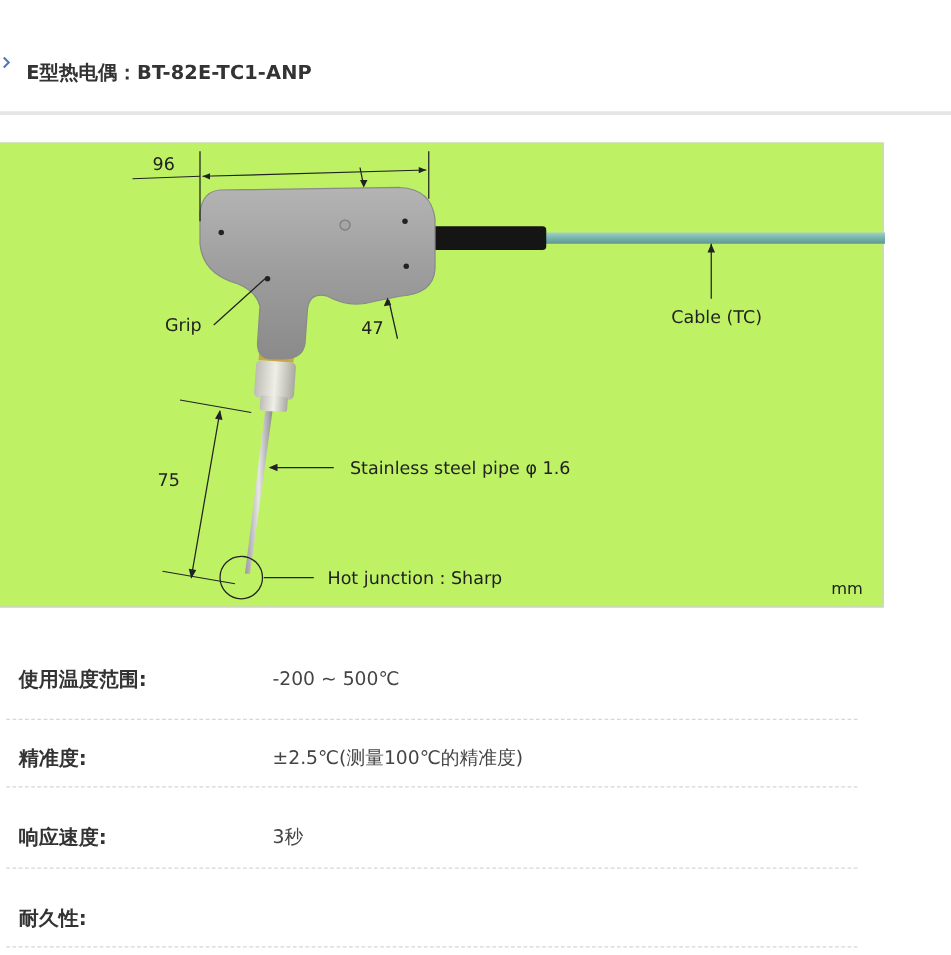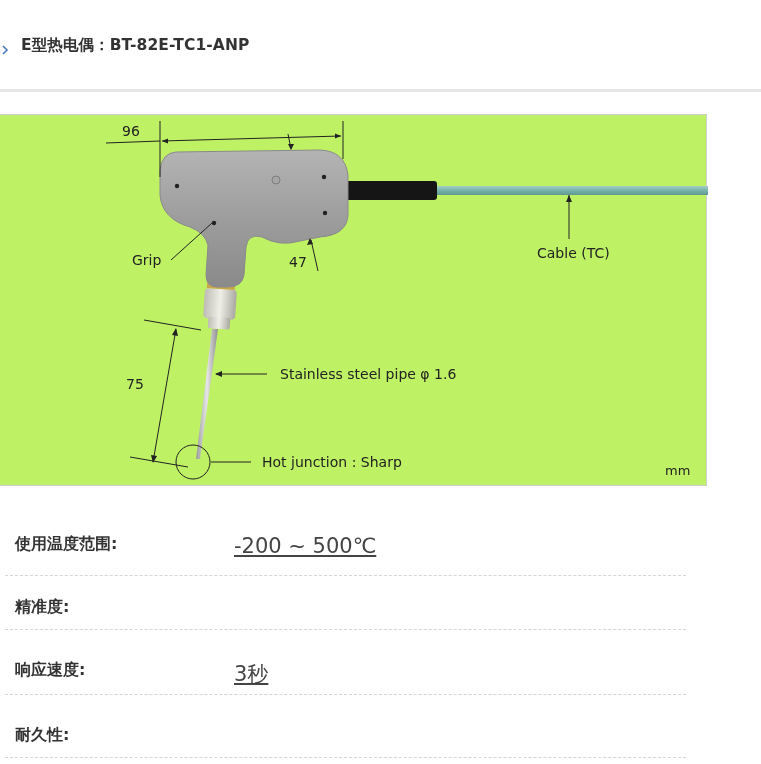--- a/index.html
+++ b/index.html
@@ -2,29 +2,29 @@
 <html><head>
 <meta charset="utf-8">
 <style>
   html, body { margin: 0; padding: 0; background: #ffffff; }
   body { width: 761px; height: 764px; position: relative; overflow: hidden;
          font-family: "DejaVu Sans", "Liberation Sans", sans-serif; color: #333; }
   .header { position: absolute; left: 0; top: 34px; width: 761px; height: 40px; }
   .header .chev { position: absolute; left: 1px; top: 9px; width: 10px; height: 14px; }
   .header .line { position: absolute; left: 21px; font-size: 15.5px; font-weight: bold;
                   color: #333; white-space: nowrap; letter-spacing: 0.1px; line-height: 18px; }
-  .header .l1 { top: 2px; }
+  .header .l1 { top: 15px; }
   .header .l2 { top: 19px; }
   .hr { position: absolute; left: 0; top: 89px; width: 761px; height: 3px; background: #e6e6e6; }
   .figure { position: absolute; left: -1px; top: 114px; width: 708px; height: 372px;
             border: 1px solid #cfcfcf; box-sizing: border-box; background: #bef264; }
   .figure svg { position: absolute; left: 0; top: 0; }
   .spec-row { position: absolute; left: 0; width: 686px; height: 64px; }
   .spec-row .label { position: absolute; left: 15px; font-size: 16px; font-weight: bold; color: #333; white-space: nowrap; }
-  .spec-row .value { position: absolute; left: 234px; font-size: 21px; color: #444; white-space: nowrap; text-decoration: underline; }
+  .spec-row .value { position: absolute; left: 218px; font-size: 15px; color: #444; white-space: nowrap; }
   .spec-row .sep { position: absolute; left: 5px; right: 0; bottom: 0; border-top: 1px dashed #d6d6d6; }
   .fig-text { font-family: "DejaVu Sans", "Liberation Sans", sans-serif; fill: #222; }
 </style>
 </head>
 <body>
 
 <div class="header">
   <svg class="chev" viewBox="0 0 10 14" width="10" height="14">
     <polyline points="2,3 6,7 2,11" fill="none" stroke="#4a79b5" stroke-width="1.6"></polyline>
   </svg>
@@ -116,20 +116,21 @@
 </div>
 
 <div class="spec-row" style="top:512px;">
   <div class="label" style="top:22px;">使用温度范围:</div>
   <div class="value" style="top:22px;">-200 ~ 500℃</div>
   <div class="sep"></div>
 </div>
 
 <div class="spec-row" style="top:566px;">
   <div class="label" style="top:31px;">精准度:</div>
+  <div class="value" style="top:31px;">±2.5℃(测量100℃的精准度)</div>
   <div class="sep"></div>
 </div>
 
 <div class="spec-row" style="top:631px;">
   <div class="label" style="top:29px;">响应速度:</div>
   <div class="value" style="top:29px;">3秒</div>
   <div class="sep"></div>
 </div>
 
 <div class="spec-row" style="top:694px;">

